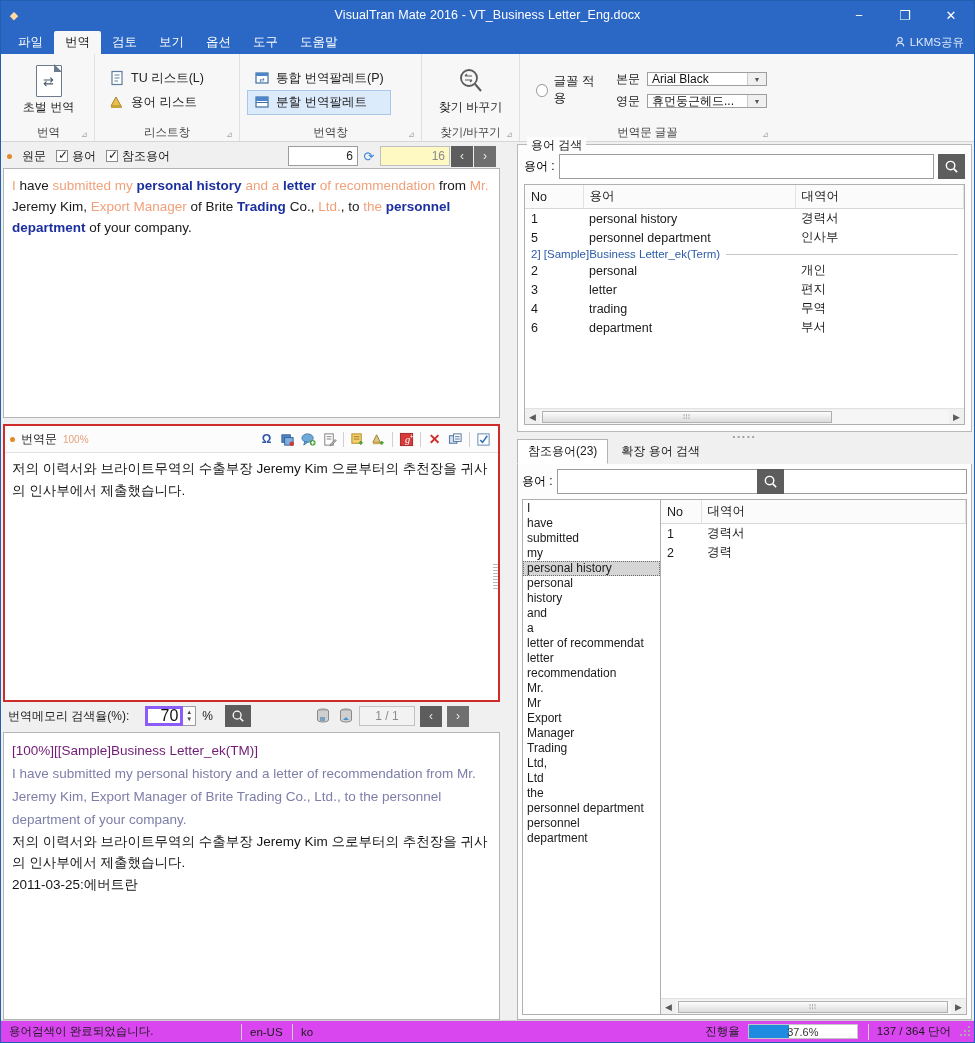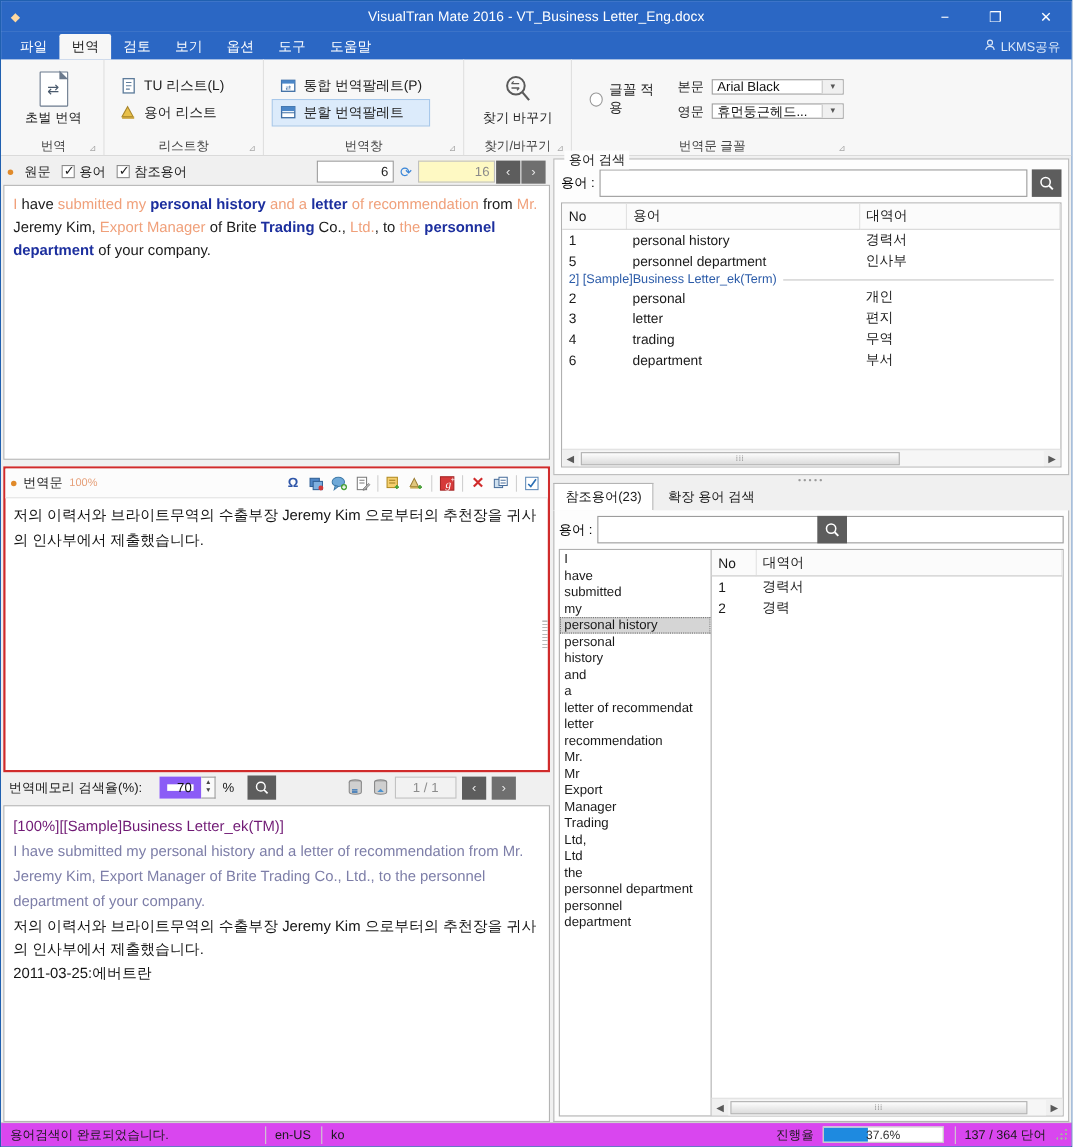--- a/index.html
+++ b/index.html
@@ -153,21 +153,21 @@
     border-left: 1px solid #c9c9c9; background: #f0f0f0;
     display: flex; align-items: center; justify-content: center;
     font-size: 7px; color: #555;
   }
 
   
   .main {
     flex: 1; display: flex; min-height: 0;
     background: #f0f0f0;
     padding: 2px 2px 0 2px;
-    gap: 0;
+    gap: 14px;
   }
   .left { width: 497px; display: flex; flex-direction: column; min-width: 0; }
   .right { flex: 1; display: flex; flex-direction: column; min-width: 0; padding-left: 3px;}
 
   
   .srcbar {
     height: 24px; display: flex; align-items: center;
     gap: 10px; padding: 0 4px; font-size: 12px; color: #222;
   }
   .dot { width: 5px; height: 5px; border-radius: 50%; background: #e08a2a; }
@@ -243,23 +243,23 @@
   }
   .tab.active {
     background: #fff; border: 1px solid #b4b4b4; border-bottom-color: #fff;
     position: relative; z-index: 2;
   }
   .tmbar {
     display: flex; align-items: center; gap: 6px;
     padding: 3px 5px; font-size: 12px; color: #222;
   }
   .spin {
-    width: 38px; height: 20px; border: 7px solid #8b5cf6; background: #fff;
+    width: 38px; height: 20px; border: 3px solid #8b5cf6; background: #fff;
     display: flex; align-items: center; justify-content: flex-end;
-    padding-right: 2px; font-size: 12px; color: #111;
+    padding-right: 2px; font-size: 16px; color: #111;
   }
   .spin-arrows {
     width: 13px; height: 20px; border: 1px solid #9c9c9c; border-left: none;
     background: #fafafa; display: flex; flex-direction: column;
     align-items: center; justify-content: center; font-size: 6px; color: #444; line-height: 7px;
   }
   .sqbtn {
     width: 26px; height: 22px; background: #5d5d5d; color: #fff;
     display: flex; align-items: center; justify-content: center; font-size: 12px;
   }

